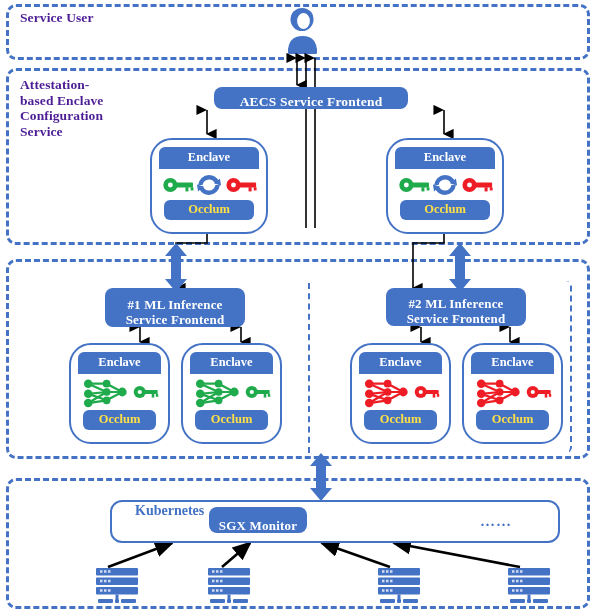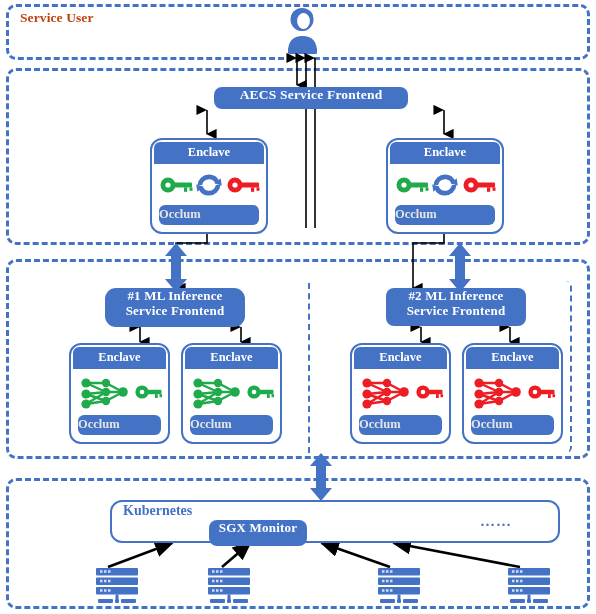--- a/index.html
+++ b/index.html
@@ -12,21 +12,21 @@
 
   
   .section{
     position:absolute;
     border:3px dashed #4472c4;
     border-radius:10px;
     box-sizing:border-box;
   }
   .section-label{
     position:absolute;
-    color:#c2410c;
+    color:#4c1d95;
     font-weight:bold;
     font-size:13.5px;
     line-height:15.5px;
     letter-spacing:.1px;
     white-space:pre-line;
   }
 
   
   .subsection{
     position:absolute;
@@ -41,83 +41,87 @@
   }
 
   
   .pill{
     position:absolute;
     background:#4472c4;
     color:#ffffff;
     border-radius:8px;
     font-weight:bold;
     display:flex;
-    align-items:flex-start;
+    align-items:flex-end;
     justify-content:center;
     text-align:center;
     box-sizing:border-box;
     line-height:15px;
     letter-spacing:.2px;
   }
 
   
   .enclave{
     position:absolute;
     border:2.5px solid #4472c4;
-    border-radius:12px;
+    border-radius:22px;
     background:#ffffff;
     box-sizing:border-box;
     display:flex;flex-direction:column;
     overflow:hidden;
-    padding:3px;
+    padding:8px;
   }
   .enclave-head{
     background:#4472c4;color:#fff;font-weight:bold;
     text-align:center;font-size:12.5px;
     border-radius:6px 6px 0 0;
     padding:3px 0 4px 0;
     margin:-1px -1px 0 -1px;
   }
   .enclave-body{
     flex:1;background:#ffffff;
     display:flex;align-items:center;justify-content:center;
     gap:4px;
   }
   .enclave-foot{
-    background:#4472c4;color:#e5e5e5;font-weight:bold;
-    font-size:12.5px;
+    background:#4472c4;color:#fde047;font-weight:bold;
+    text-align:center;font-size:12.5px;
     border-radius:6px;
     margin:0 4px 4px 4px;
     padding:2px 0 3px 0;
   }
 
   
   .kube{
     position:absolute;
     border:2.5px solid #4472c4;
     border-radius:12px;
     background:#fff;
     box-sizing:border-box;
   }
   .kube-title{
-    position:absolute;color:#4472c4;font-weight:bold;font-size:14px;
+    position:absolute;color:#4472c4;font-weight:bold;font-size:14px;margin-left:12px;
   }
   svg.ovl{position:absolute;left:0;top:0;width:596px;height:614px;pointer-events:none;overflow:visible;}
 
   .dots{position:absolute;color:#4472c4;font-size:15px;font-weight:bold;letter-spacing:1px;}
 </style>
 </head>
 <body>
 
 <div id="stage">
 
   <div class="section" style="left:6px;top:4px;width:584px;height:56px;"></div>
   <div class="section-label" style="left:20px;top:10px;">Service User</div>
 
   <div class="section" style="left:6px;top:68px;width:584px;height:177px;"></div>
+  <div class="section-label" style="left:20px;top:77px;">Attestation-
+based Enclave
+Configuration
+Service</div>
 
   <div class="section" style="left:6px;top:259px;width:584px;height:200px;"></div>
 
   <div class="section" style="left:6px;top:478px;width:584px;height:131px;"></div>
 
   <div class="subsection" style="left:18px;top:281px;width:290px;height:172px;border-right:none;border-top:none;border-bottom:none;border-left:none;"></div>
   <div class="vdash" style="left:308px;top:283px;height:170px;"></div>
   <div class="subsection" style="left:316px;top:281px;width:256px;height:172px;border-top:none;border-bottom:none;border-left:none;border-right:2.5px dashed #4472c4;"></div>
 
   <svg class="ovl">
@@ -243,21 +247,21 @@
           <circle cx="78" cy="14" r="2.6" fill="#ffffff"></circle>
           <rect x="83" y="11.4" width="19" height="5.2" rx="1"></rect>
           <rect x="94" y="16.4" width="3.2" height="4.4"></rect>
           <rect x="99.5" y="16.4" width="3" height="3.4"></rect>
         </g>
       </svg>
     </div>
     <div class="enclave-foot">Occlum</div>
   </div>
 
-  <div class="pill" style="left:105px;top:288px;width:140px;height:39px;font-size:13px;white-space:pre-line;border-radius:11px;">
+  <div class="pill" style="left:105px;top:288px;width:140px;height:39px;font-size:13px;white-space:pre-line;">
     <span>#1 ML Inference
 Service Frontend</span>
   </div>
 
   <div class="enclave" style="left:69px;top:343px;width:101px;height:101px;">
     <div class="enclave-head">Enclave</div>
     <div class="enclave-body">
       <svg width="88" height="36" viewBox="0 0 88 36">
         <g stroke="#1faa4b" stroke-width="2.4" fill="#1faa4b">
           <line x1="10" y1="9" x2="30" y2="18"></line>
@@ -392,21 +396,21 @@
           <rect x="83.5" y="20.2" width="2.6" height="3"></rect>
         </g>
       </svg>
     </div>
     <div class="enclave-foot">Occlum</div>
   </div>
 
   <div class="kube" style="left:110px;top:500px;width:450px;height:43px;"></div>
   <div class="kube-title" style="left:123px;top:503px;">Kubernetes</div>
 
-  <div class="pill" style="left:209px;top:520px;width:98px;height:26px;font-size:13px;">
+  <div class="pill" style="left:209px;top:507px;width:98px;height:26px;font-size:13px;">
     <span>SGX Monitor</span>
   </div>
   <div class="dots" style="left:480px;top:513px;">……</div>
 
   <svg class="ovl">
     <g transform="translate(96,568)">
       <rect x="0" y="0" width="42" height="7.5" rx="1" fill="#4472c4"></rect>
       <rect x="0" y="9.5" width="42" height="7.5" rx="1" fill="#4472c4"></rect>
       <rect x="0" y="19" width="42" height="7.5" rx="1" fill="#4472c4"></rect>
       <rect x="4" y="2.2" width="2.5" height="2.6" fill="#cfd9ef"></rect>

